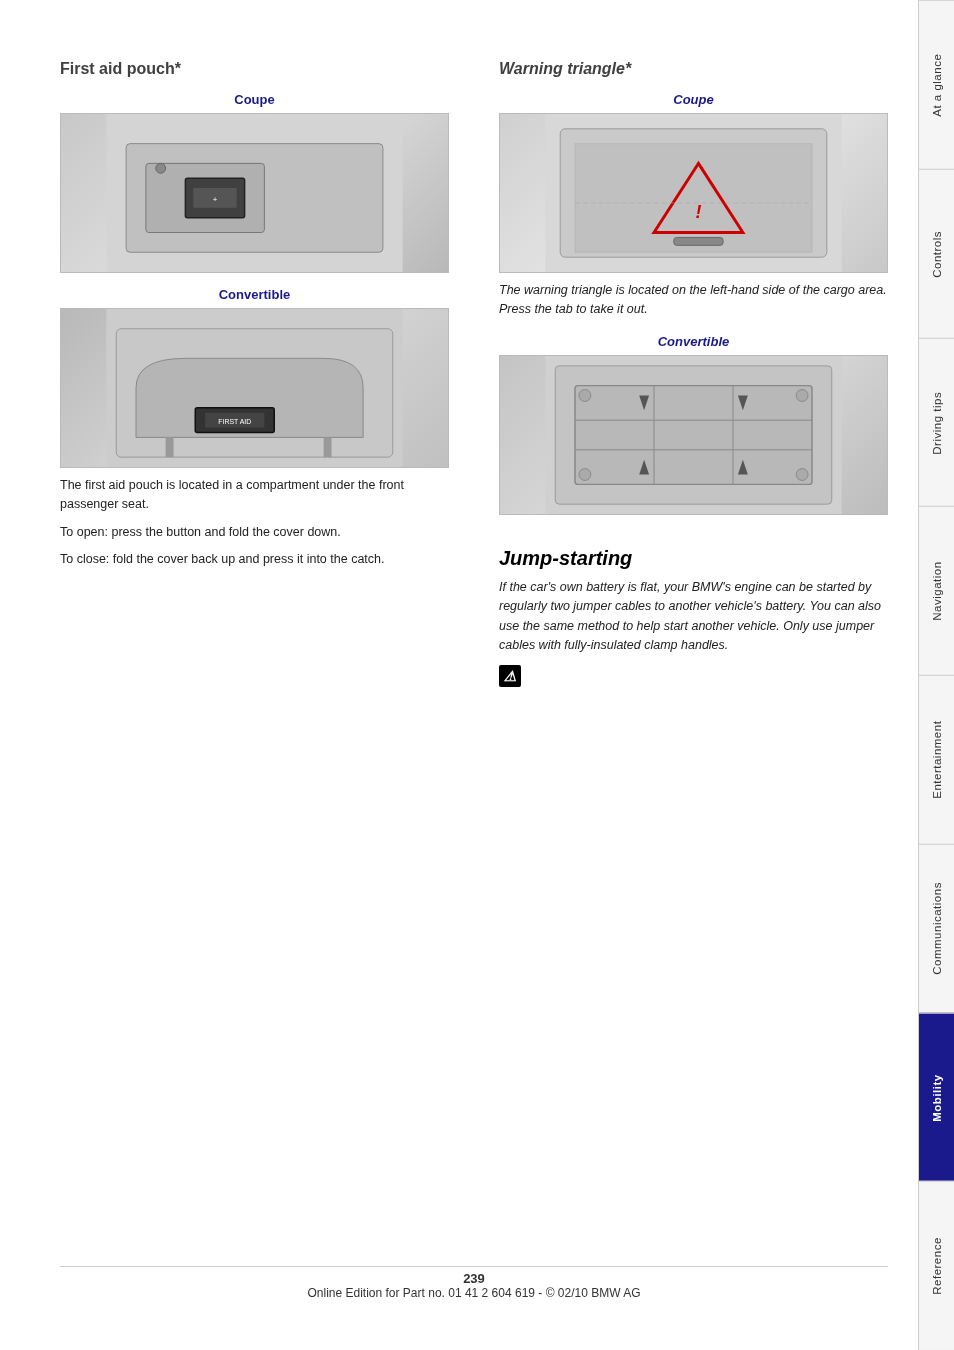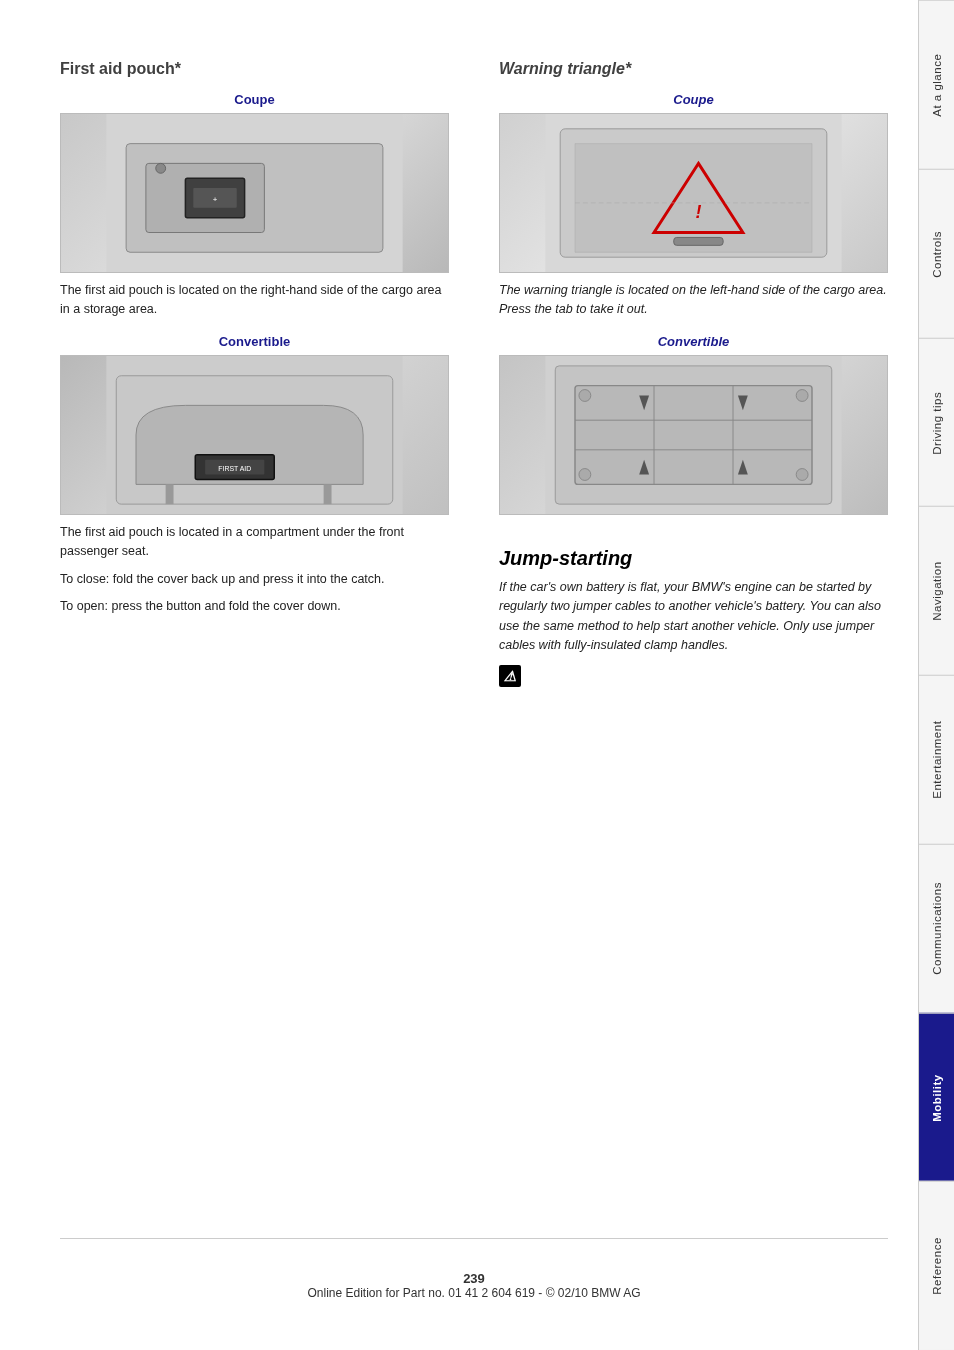--- a/index.html
+++ b/index.html
@@ -110,21 +110,21 @@
       font-weight: bold;
       font-size: 14px;
       border-radius: 2px;
       margin-top: 2px;
     }
 
     .footer {
       text-align: center;
       font-size: 12px;
       color: #333;
-      padding: 32px 0 10px 0;
+      padding: 4px 0 10px 0;
       border-top: 1px solid #ccc;
       margin-top: 20px;
     }
 
     
     .sidebar-tabs {
       width: 36px;
       background: #f0f0f0;
       display: flex;
       flex-direction: column;
@@ -203,21 +203,20 @@
             <rect x="40" y="50" width="120" height="70" rx="3" fill="#b0b0b0" stroke="#777" stroke-width="1"></rect>
 
             <rect x="80" y="65" width="60" height="40" rx="2" fill="#404040" stroke="#222" stroke-width="1.5"></rect>
             <rect x="88" y="75" width="44" height="20" rx="1" fill="#555"></rect>
             <text x="110" y="89" text-anchor="middle" fill="#fff" font-size="8">+</text>
 
             <circle cx="55" cy="55" r="5" fill="#888" stroke="#666" stroke-width="1"></circle>
           </svg>
         </div>
 
-        <p class="body-text">The first aid pouch is located on the right-hand side of the cargo area in a storage area.</p>
 
         <div class="subsection-label">Convertible</div>
 
         <div class="image-placeholder img-first-aid-convertible">
           <svg class="car-img" viewBox="0 0 300 160" xmlns="http://www.w3.org/2000/svg">
             <rect width="300" height="160" fill="#cccccc"></rect>
 
             <rect x="10" y="20" width="280" height="130" rx="5" fill="#c8c8c8" stroke="#999" stroke-width="1"></rect>
 
             <path d="M30 80 Q30 50 80 50 L220 50 Q260 50 260 80 L260 130 L30 130 Z" fill="#b5b5b5" stroke="#888" stroke-width="1"></path>
@@ -225,22 +224,22 @@
             <rect x="90" y="100" width="80" height="25" rx="2" fill="#333" stroke="#111" stroke-width="1.5"></rect>
             <rect x="100" y="105" width="60" height="15" rx="1" fill="#444"></rect>
             <text x="130" y="116" text-anchor="middle" fill="#fff" font-size="7">FIRST AID</text>
 
             <rect x="60" y="130" width="8" height="20" fill="#999"></rect>
             <rect x="220" y="130" width="8" height="20" fill="#999"></rect>
           </svg>
         </div>
 
         <p class="body-text">The first aid pouch is located in a compartment under the front passenger seat.</p>
+        <p class="body-text">To open: press the button and fold the cover down.</p>
         <p class="body-text">To close: fold the cover back up and press it into the catch.</p>
-        <p class="body-text">To open: press the button and fold the cover down.</p>
 
       </div>
 
       <div class="col-right">
 
         <h2 class="section-title">Warning triangle*</h2>
 
         <div class="subsection-label">Coupe</div>
 
         <div class="image-placeholder img-warning-coupe">

